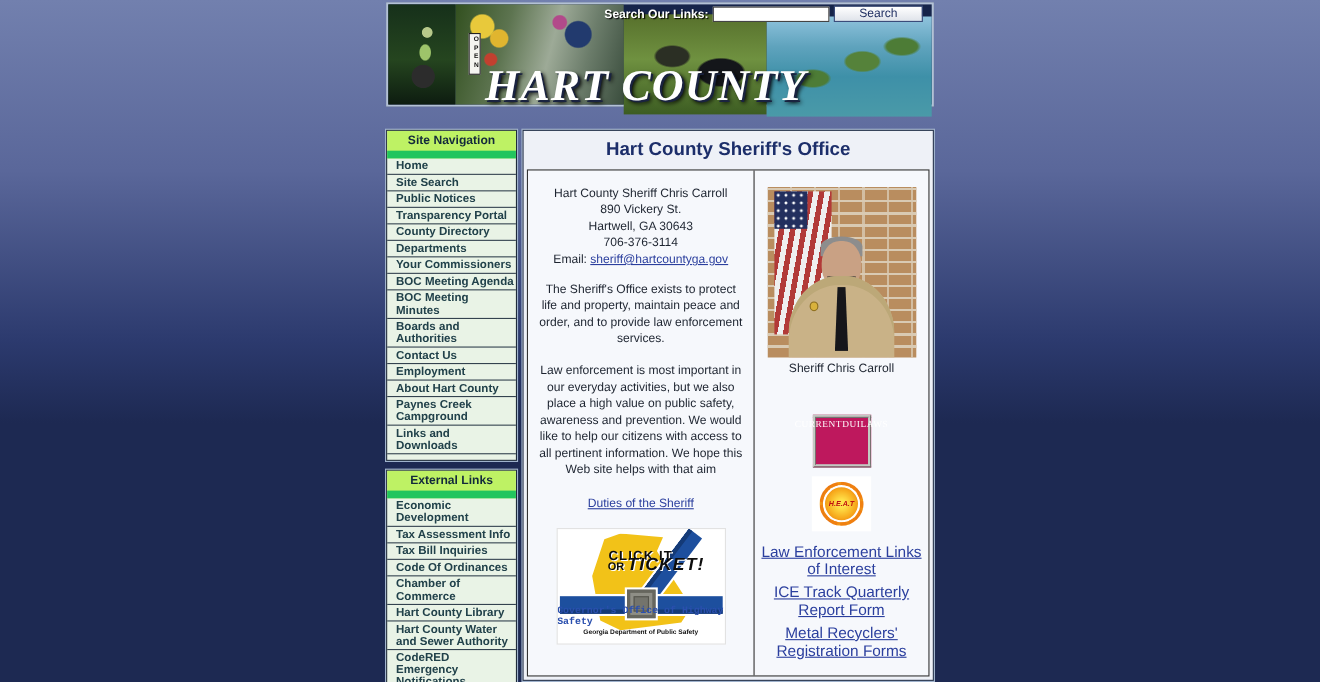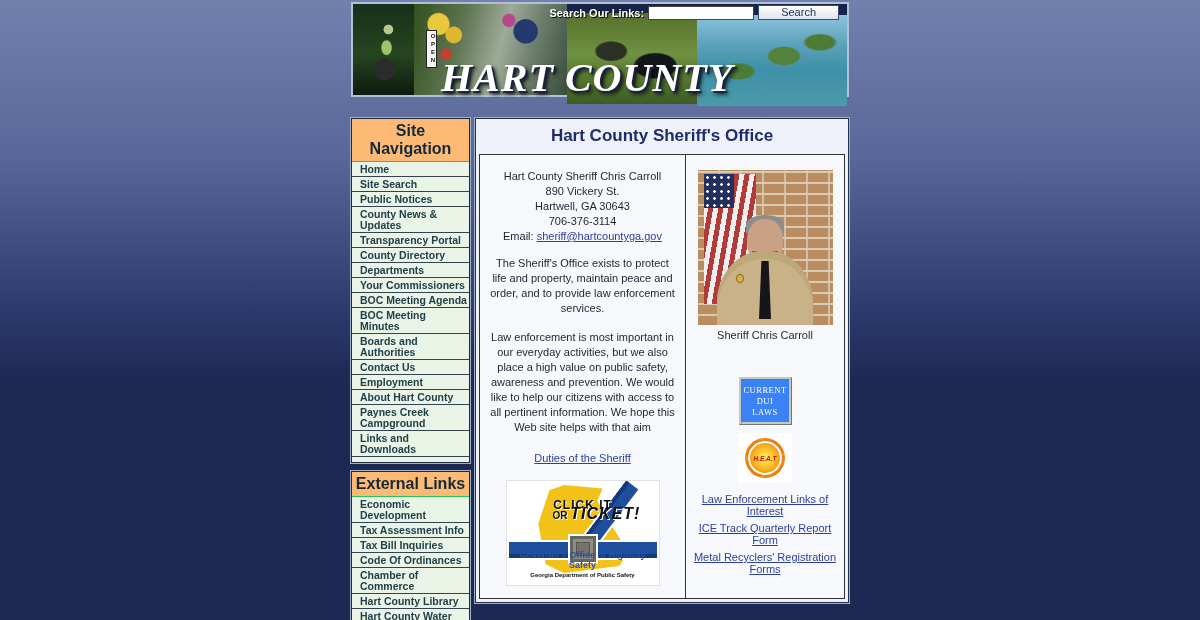--- a/index.html
+++ b/index.html
@@ -48,22 +48,22 @@
   .search-btn { height: 15px; font-size: 11px; line-height: 11px; padding: 0 22px; color: #1a2a5e;
     background: linear-gradient(#ffffff, #dfe3ea); border: 1px solid #3a4c7a; }
 
   
   .content-row { display: flex; margin-top: 21px; gap: 5px; align-items: flex-start; }
 
   
   .sidebar { width: 119px; flex: none; }
   .nav-box { border: 1px solid #1f2b3b; box-shadow: 0 0 0 1px #9fb2cc; background: #e9f3e6; padding-bottom: 5px; }
   .nav-box + .nav-box { margin-top: 8px; }
-  .nav-header { background: #fdba74; color: #13293b; font-size: 16px; font-weight: bold;
-    text-align: center; padding: 3px 2px; border-bottom: 1px solid #22c55e; }
+  .nav-header { background: #bef264; color: #13293b; font-size: 11px; font-weight: bold;
+    text-align: center; padding: 3px 2px; border-bottom: 7px solid #22c55e; }
   .nav-item { font-size: 10.5px; font-weight: bold; color: #21414a; line-height: 11px;
     padding: 2px 2px 1px 8px; border-bottom: 1px solid #33424f; cursor: pointer; }
 
   
   .main { width: 374px; flex: none; background: #eef1f7; border: 1px solid #23314a;
     box-shadow: 0 0 0 1px #9fb2cc; min-height: 452px; padding: 0 3px 3px; }
   .main-title { font-size: 17px; font-weight: bold; color: #1c2e6a; text-align: center; padding: 7px 0 8px; }
   .inner-box { border: 1px solid #333; background: #f6f8fc; display: flex; min-height: 413px; }
   .col-left { width: 206px; flex: none; border-right: 1px solid #333; padding: 16px 10px 12px; text-align: center; }
   .col-right { flex: 1; text-align: center; padding-bottom: 10px; }
@@ -86,22 +86,22 @@
   .buckle { position: absolute; left: 63px; top: 55px; width: 26px; height: 26px; background: #8e8e86;
     border: 3px solid #66665e; z-index: 3; box-shadow: 0 0 0 2px #fff; }
   .buckle-inner { position: absolute; inset: 3px; background: #74746c; border: 1px solid #55554e; }
   .ci-line1 { position: absolute; top: 5px; left: 0; width: 100%; text-align: center; z-index: 4;
     font-size: 12px; font-weight: 900; color: #0d0d0d; letter-spacing: 1px;
     text-shadow: 1px 1px 0 #fff; margin-top: 12px; }
   .ci-line2 { position: absolute; top: 24px; left: 0; width: 100%; text-align: center; z-index: 4;
     color: #0d0d0d; text-shadow: 1px 1px 0 #fff; }
   .ci-or { font-size: 10px; font-weight: 700; margin-left: 28px; }
   .ci-ticket { font-size: 16px; font-weight: 900; font-style: italic; letter-spacing: 1px; text-align: right; }
-  .ci-office { position: absolute; bottom: 15px; left: 0; width: 100%; text-align: center; z-index: 4;
-    font-family: Liberation Sans, sans-serif; font-weight: bold; font-size: 9px; color: #2a4fae; }
+  .ci-office { position: absolute; bottom: 15px; left: 0; width: 100%; text-align: left; z-index: 4;
+    font-family: Liberation Mono, monospace; font-weight: bold; font-size: 9px; color: #2a4fae; }
   .ci-dept { position: absolute; bottom: 7px; left: 0; width: 100%; text-align: center; z-index: 4;
     font-size: 6px; font-weight: bold; color: #111; }
 
   
   .sheriff-photo { position: relative; width: 135px; height: 155px; margin: 15px auto 0; overflow: hidden;
     background-color: #b98d5f;
     background-image: repeating-linear-gradient(0deg, transparent 0 9px, #d9cab3 9px 11px),
                       repeating-linear-gradient(90deg, transparent 0 20px, rgba(217,202,179,.8) 20px 22px); }
   .flag { position: absolute; left: 6px; top: 4px; width: 52px; height: 130px;
     background: repeating-linear-gradient(100deg, #b23a38 0 5px, #efefef 5px 10px); }
@@ -116,37 +116,37 @@
     width: 38px; height: 18px; background: #8d8d8d; border-radius: 50% 50% 0 0; }
   .person-beard { position: absolute; left: 50%; bottom: 58px; transform: translateX(-50%);
     width: 26px; height: 16px; background: #6e5f52; border-radius: 0 0 45% 45%; }
   .person-tie { position: absolute; left: 50%; bottom: 6px; transform: translateX(-50%);
     width: 12px; height: 58px; background: #16161a; clip-path: polygon(20% 0, 80% 0, 100% 100%, 0 100%); }
   .badge { position: absolute; left: 38px; bottom: 42px; width: 8px; height: 9px; background: #d8b13c;
     border-radius: 50%; border: 1px solid #8c6d1d; }
   .photo-caption { font-size: 11px; color: #1d2430; margin-top: 4px; }
 
   
-  .dui-btn { width: 53px; height: 48px; margin: 36px auto 0; background: #3b82f6;
-    border: 3px ridge #c2cac2; display: flex; flex-direction: column; justify-content: center;
+  .dui-btn { width: 53px; height: 48px; margin: 36px auto 0; background: #be185d;
+    border: 3px ridge #c2cac2; display: flex; flex-direction: row; justify-content: center;
     cursor: pointer; }
   .dui-btn div { font-family: "Liberation Serif", serif; font-size: 8.5px; line-height: 11px;
     color: #fff; text-align: center; letter-spacing: .5px; }
 
   
   .heat-logo { position: relative; width: 54px; height: 50px; margin: 8px auto 0; background: #fff;
     display: flex; align-items: center; justify-content: center; cursor: pointer; }
   .heat-circle { width: 40px; height: 40px; border-radius: 50%;
     background: radial-gradient(circle, #ffe24a 15%, #f7a81b 55%, #e2640d 90%);
     border: 3px dashed #f08010; display: flex; align-items: center; justify-content: center;
     box-shadow: inset 0 0 0 2px #fff; }
   .heat-text { font-size: 6.5px; font-weight: bold; font-style: italic; color: #c01212; }
 
   .right-links { margin-top: 10px; }
-  .right-links .link { display: block; font-size: 11px; margin-bottom: 5px; }
+  .right-links .link { display: block; font-size: 14px; margin-bottom: 5px; }
 </style>
 </head>
 <body>
 
 <div class="page">
 
   <div class="banner">
     <div class="photos">
       <div class="photo photo-cyclist"></div>
       <div class="photo photo-shops">
@@ -169,21 +169,20 @@
       <div class="nav-box">
         <div class="nav-header">Site Navigation</div>
         <div>
 
             <div class="nav-item">Home</div>
 
             <div class="nav-item">Site Search</div>
 
             <div class="nav-item">Public Notices</div>
 
-            <div class="nav-item">County News &amp; Updates</div>
 
             <div class="nav-item">Transparency Portal</div>
 
             <div class="nav-item">County Directory</div>
 
             <div class="nav-item">Departments</div>
 
             <div class="nav-item">Your Commissioners</div>
 
             <div class="nav-item">BOC Meeting Agenda</div>

